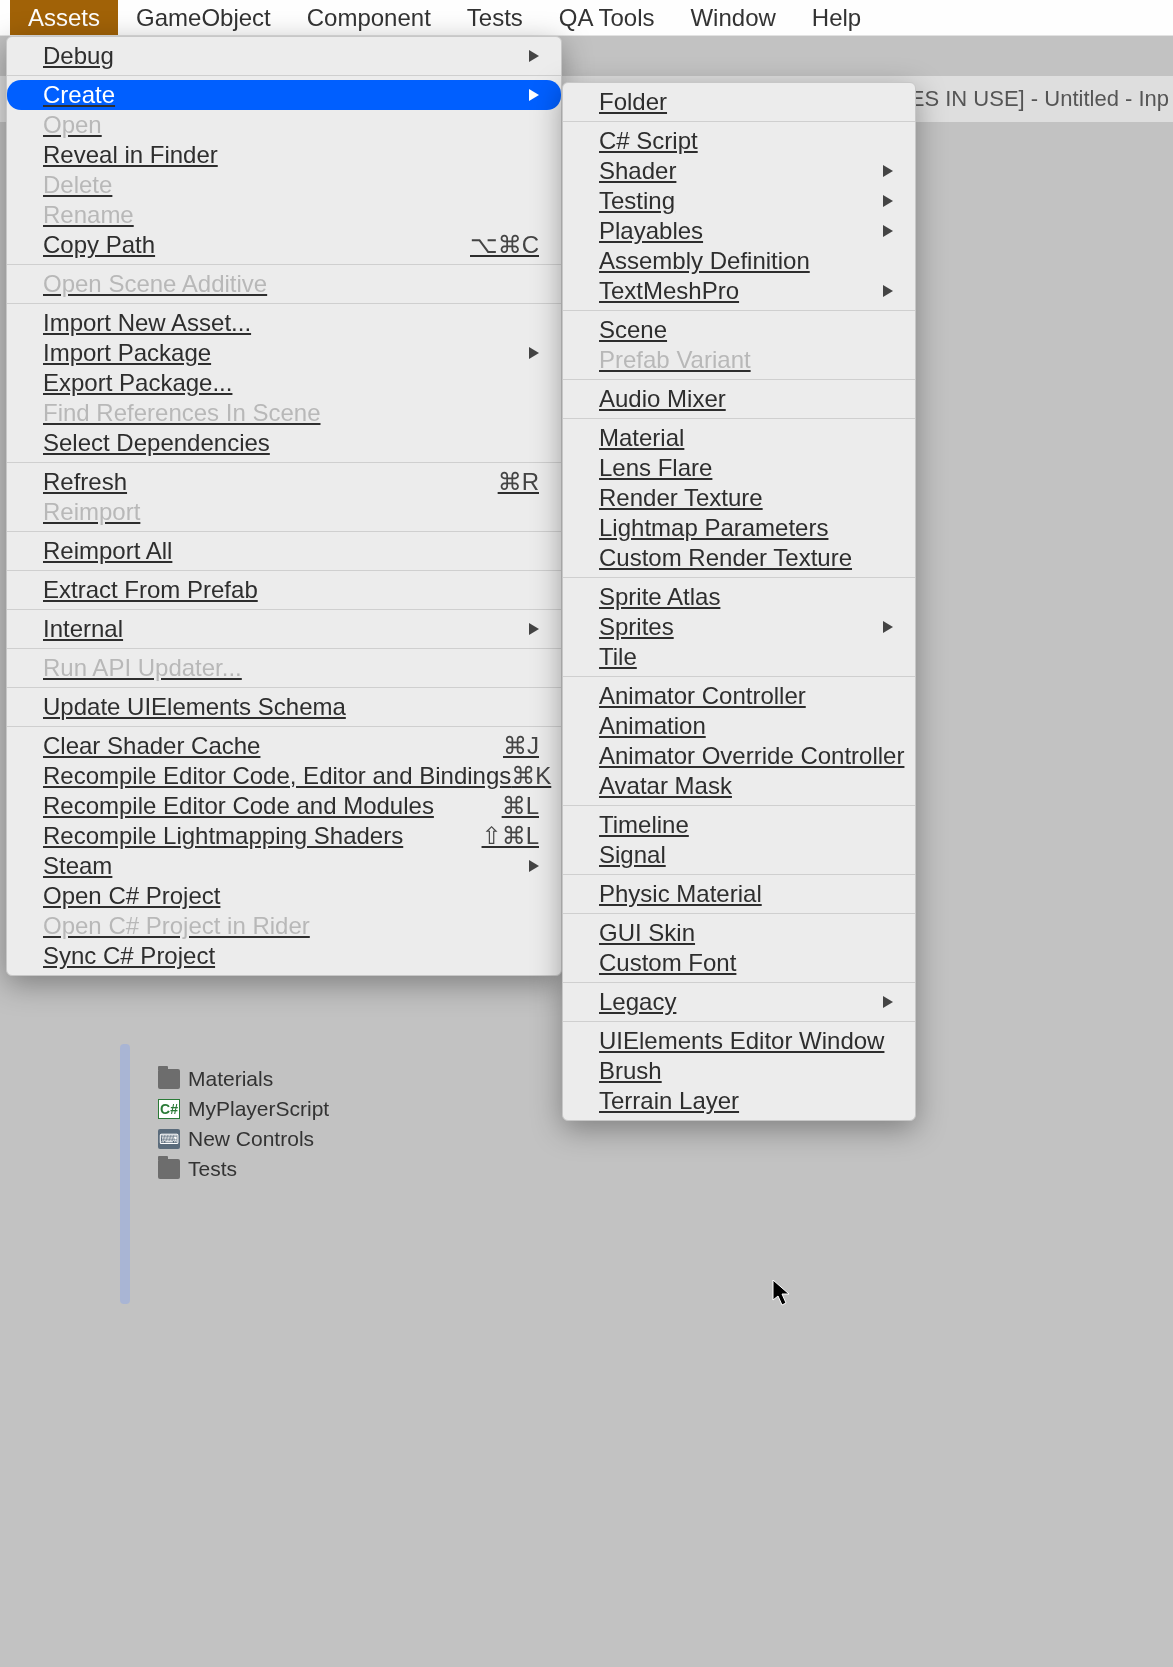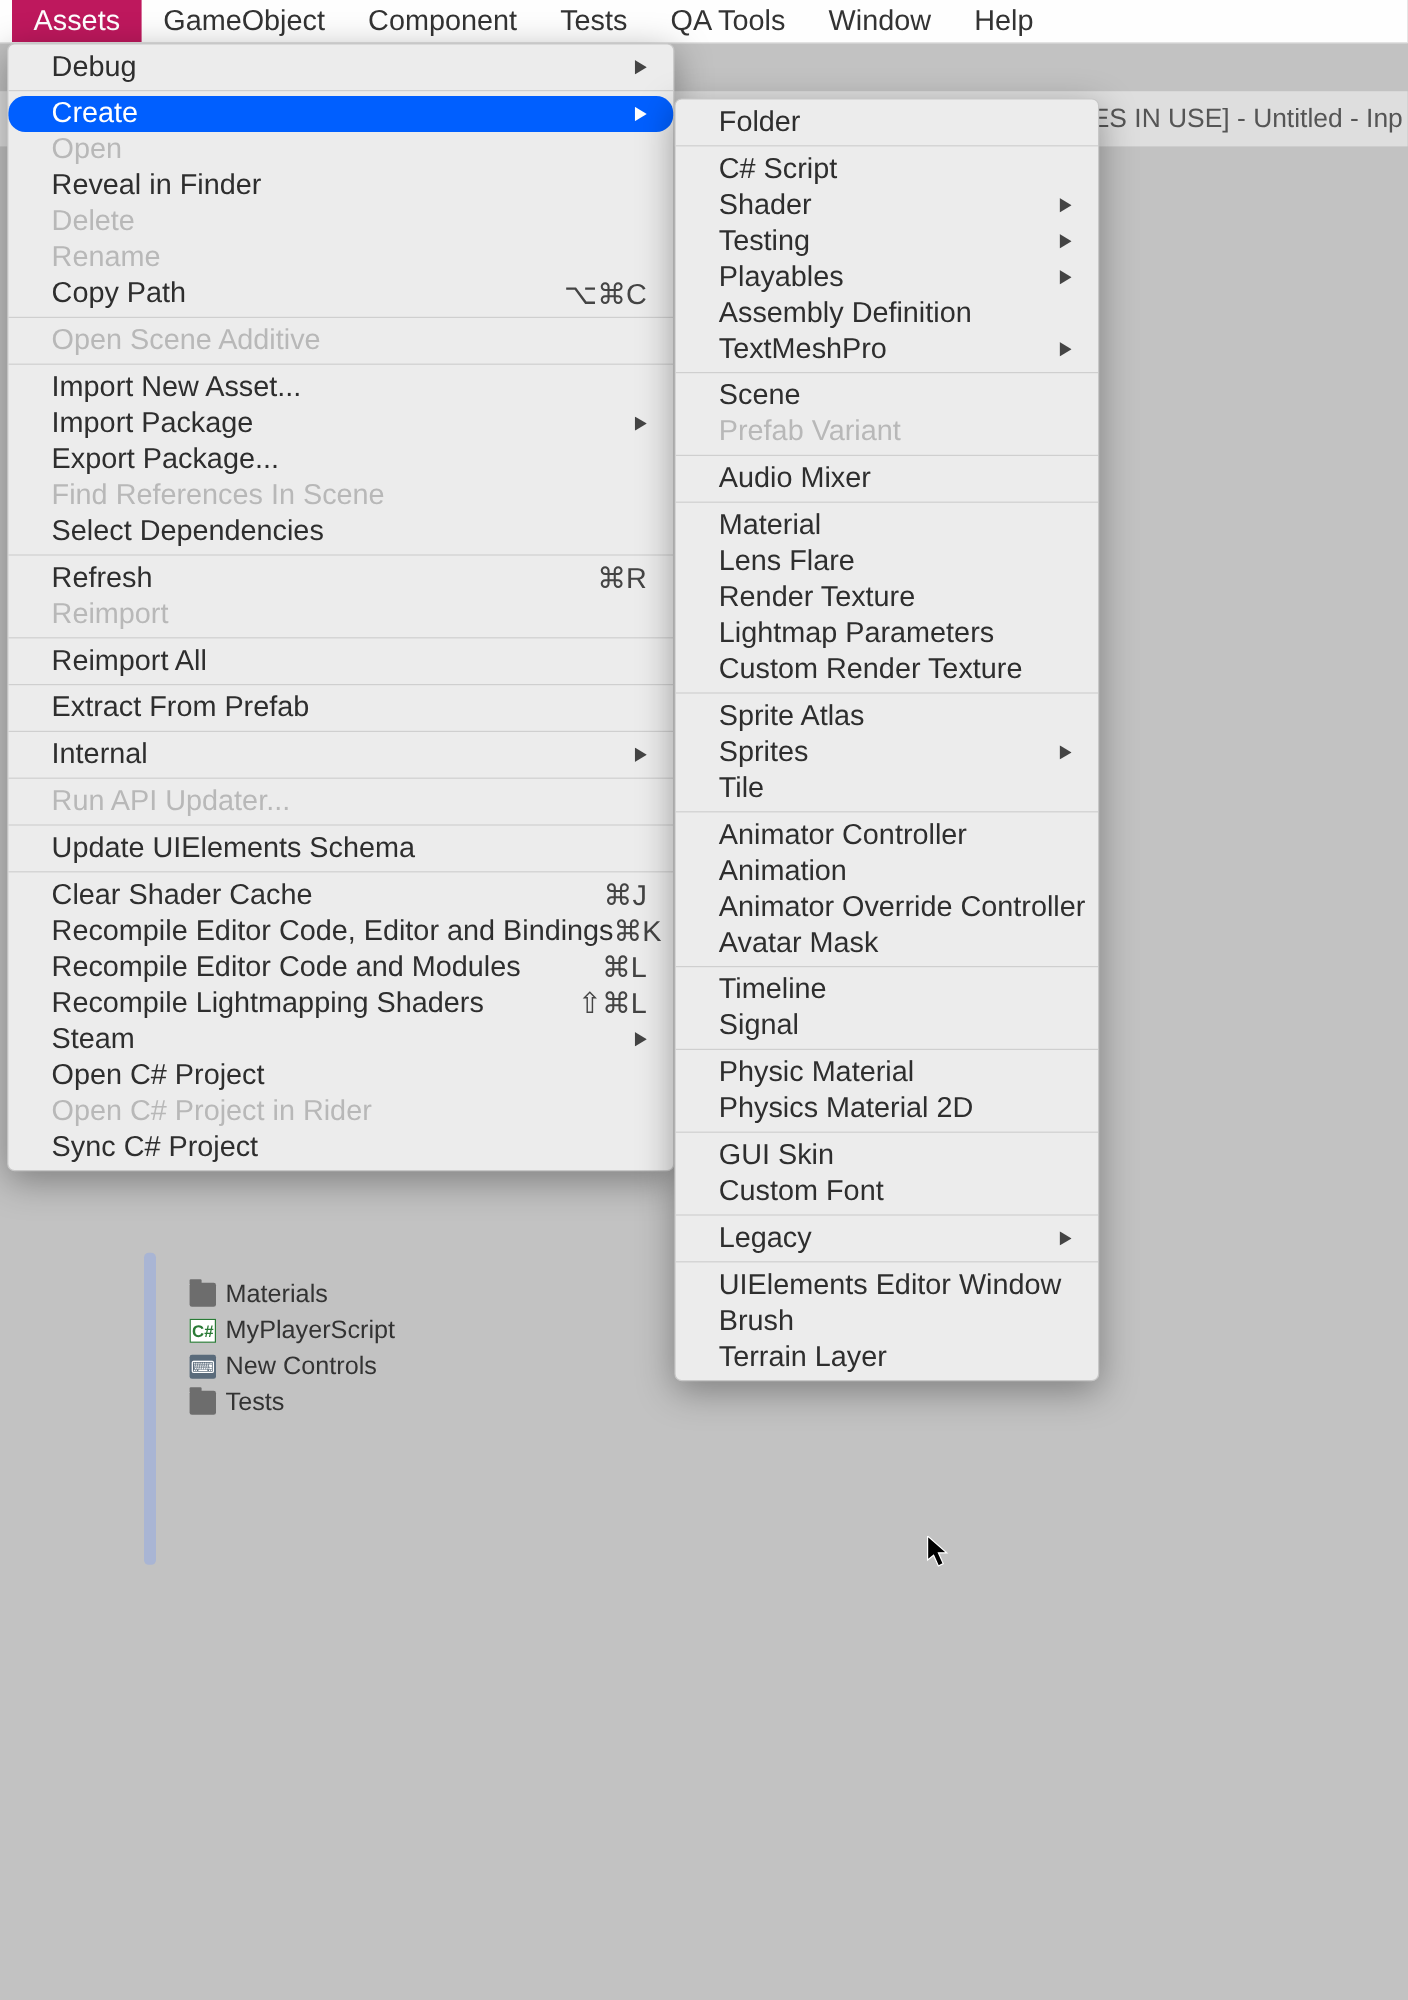--- a/index.html
+++ b/index.html
@@ -27,21 +27,21 @@
   }
   .menubar-item {
     display: flex;
     align-items: center;
     padding: 0 18px;
     font-size: 24px;
     color: #333;
     white-space: nowrap;
   }
   .menubar-item.selected {
-    background: #be185d;
+    background: #a16207;
     color: #fff;
   }
 
   
   .titlebar {
     position: absolute;
     top: 36px; left: 0; right: 0;
     height: 46px;
     background: #dedede;
     color: #555;
@@ -58,20 +58,21 @@
 
   
   .menu {
     position: absolute;
     background: #ececec;
     border: 1px solid #c7c7c7;
     border-radius: 6px;
     box-shadow: 0 8px 30px rgba(0,0,0,0.35);
     padding: 4px 0;
     z-index: 20;
+    text-decoration: underline;
   }
   .menu.assets {
     top: 36px;
     left: 6px;
     width: 556px;
   }
   .menu.create {
     top: 82px;
     left: 562px;
     width: 354px;
@@ -404,23 +405,20 @@
     <div class="menu-sep"></div>
     <div class="menu-item">
       <span class="label">Timeline</span>
     </div>
     <div class="menu-item">
       <span class="label">Signal</span>
     </div>
     <div class="menu-sep"></div>
     <div class="menu-item">
       <span class="label">Physic Material</span>
-    </div>
-    <div class="menu-item">
-      <span class="label">Physics Material 2D</span>
     </div>
     <div class="menu-sep"></div>
     <div class="menu-item">
       <span class="label">GUI Skin</span>
     </div>
     <div class="menu-item">
       <span class="label">Custom Font</span>
     </div>
     <div class="menu-sep"></div>
     <div class="menu-item">

